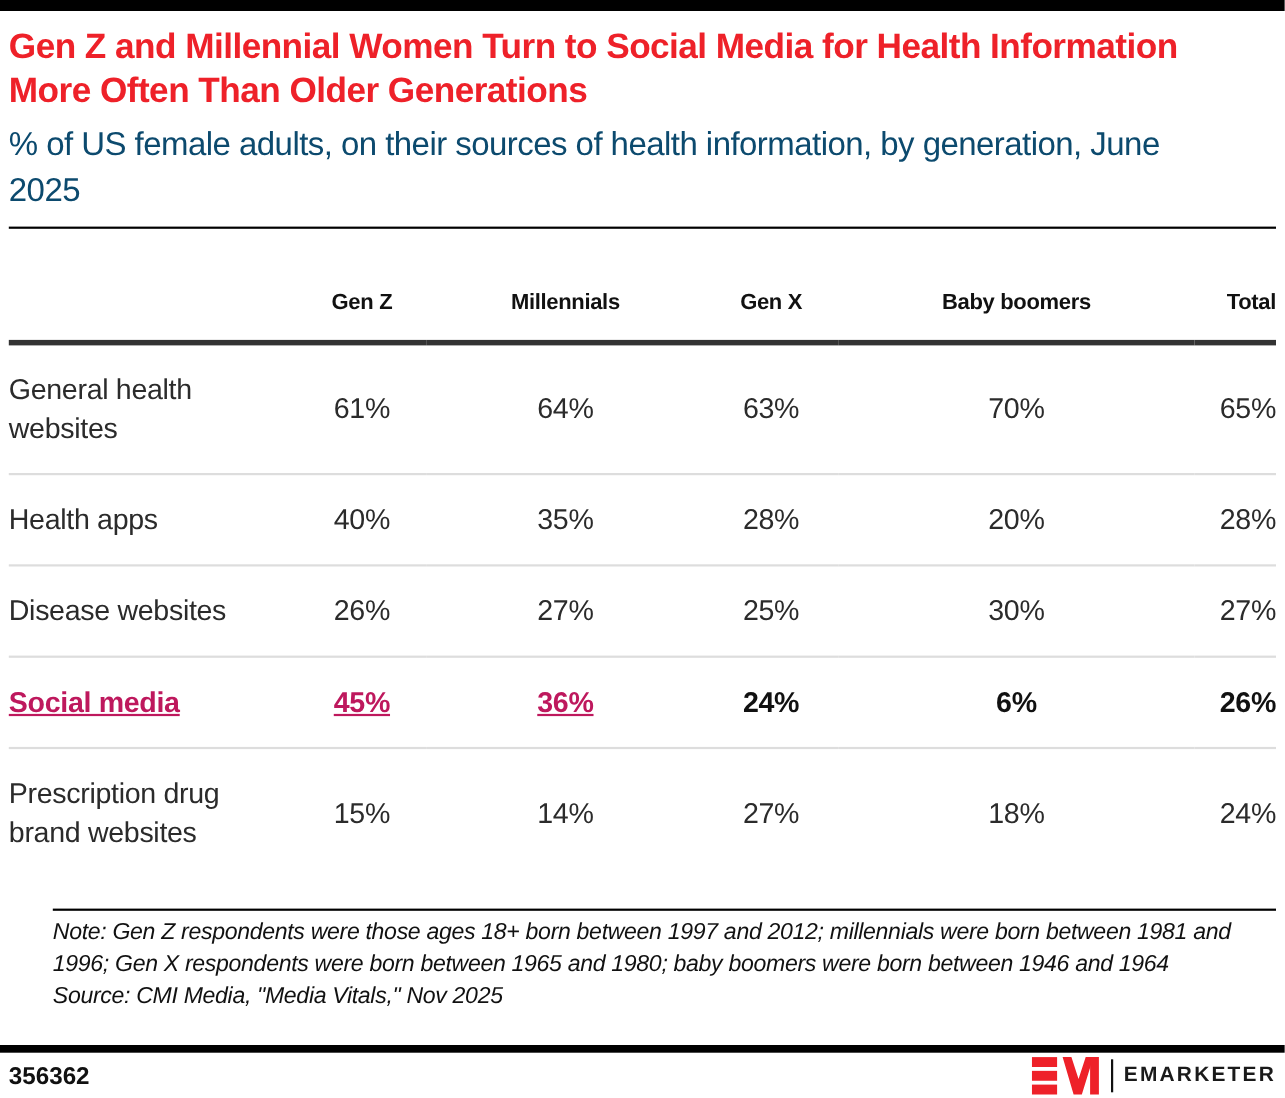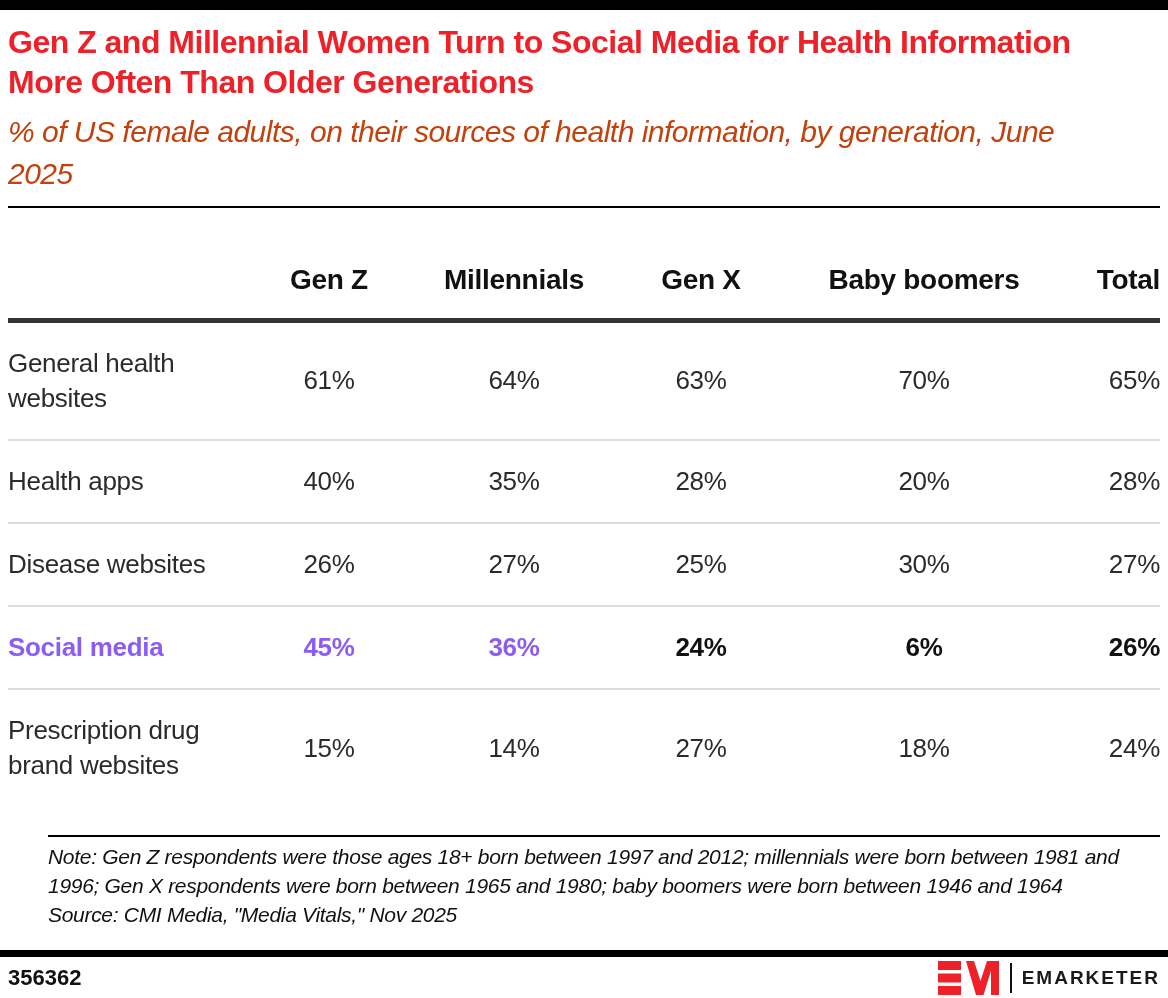--- a/index.html
+++ b/index.html
@@ -37,37 +37,36 @@
   .chart-title {
     color: #ee2129;
     font-size: 32px;
     line-height: 1.26;
     font-weight: 700;
     letter-spacing: -0.5px;
     margin: 0;
     max-width: 1110px;
   }
   .chart-subtitle {
-    font-style: italic;
     font-size: 30px;
     line-height: 1.42;
     font-weight: 400;
-    color: #c2410c;
+    color: #0c4a6e;
     margin: 8px 0 2px 0;
     max-width: 1090px;
     letter-spacing: -0.5px;
   }
   
   table.data-table {
     width: 100%;
     border-collapse: collapse;
     table-layout: fixed;
   }
   .data-table th {
-    font-size: 28px;
+    font-size: 20px;
     font-weight: 700;
     color: #111111;
     padding: 56px 0 22px 0;
     border-bottom: 5px solid #333333;
     letter-spacing: -0.3px;
   }
   .data-table td {
     font-size: 26px;
     line-height: 1.35;
     color: #2b2b2b;
@@ -75,21 +74,21 @@
     vertical-align: middle;
     letter-spacing: -0.3px;
   }
   .data-table tbody tr + tr td {
     border-top: 2px solid #dddddd;
   }
   .col-label, td.cell-label { text-align: left; }
   .col-mid, td.cell-mid { text-align: center; }
   .col-total, td.cell-total { text-align: right; }
   tr.row-last td { padding-bottom: 52px; }
-  td.red-bold { color: #8b5cf6; font-weight: 700; }
+  td.red-bold { color: #be185d; font-weight: 700; text-decoration: underline; }
   td.black-bold { color: #111111; font-weight: 700; }
   
   .footnote-block {
     border-top: 2px solid #000000;
     padding: 6px 0 4px 0;
     font-style: italic;
     font-size: 21px;
     line-height: 1.38;
     color: #111111;
     letter-spacing: -0.3px;

